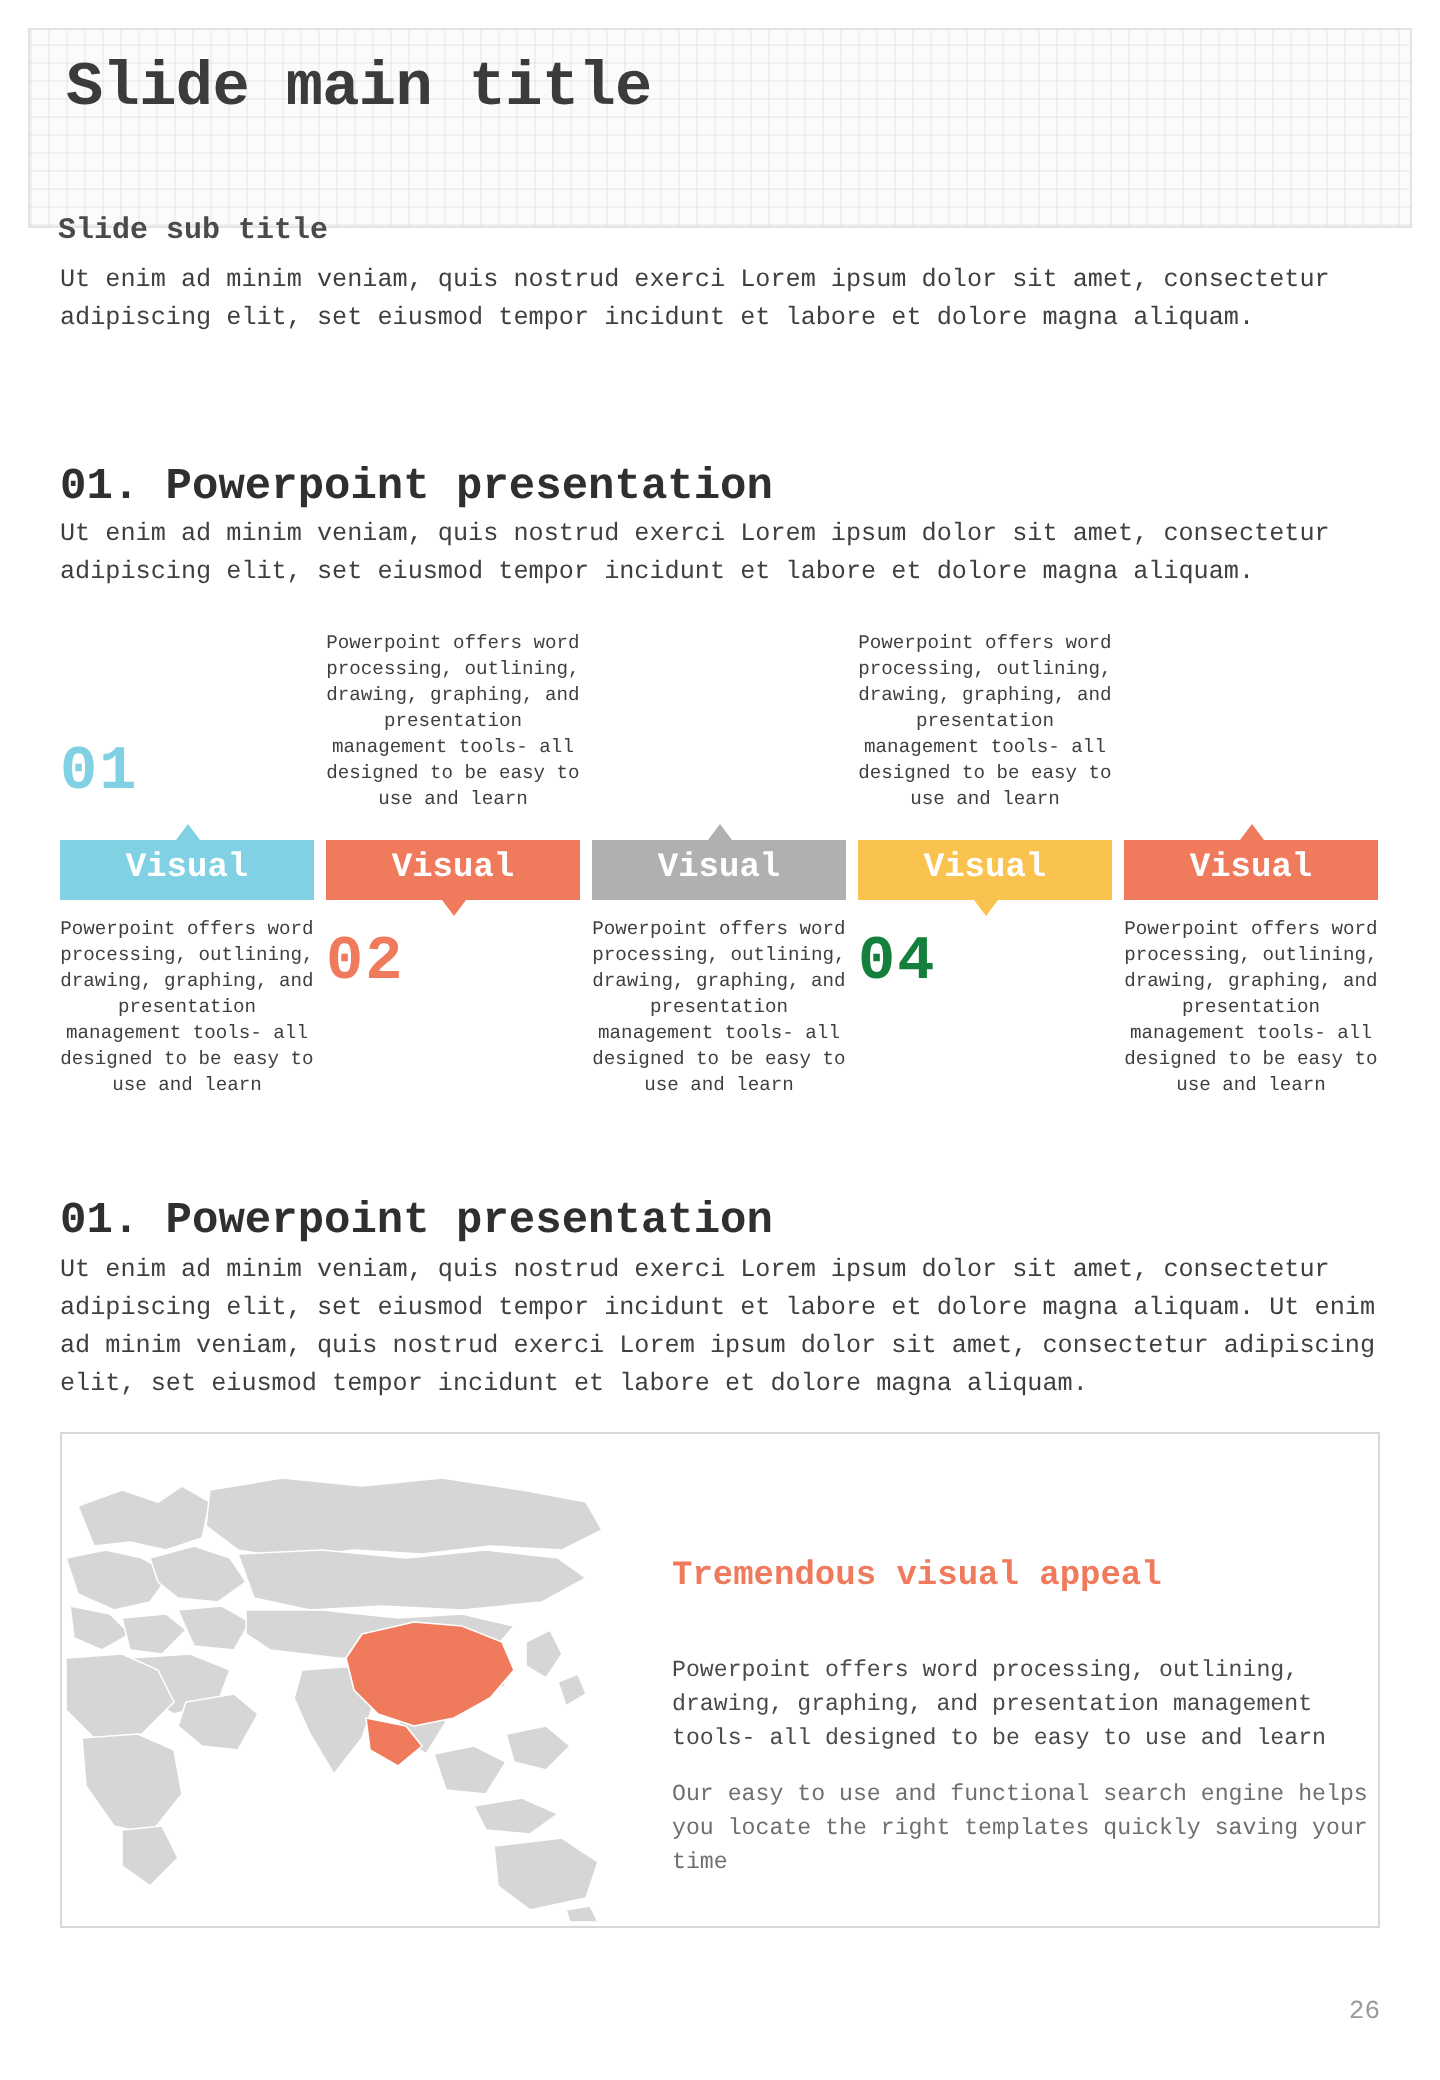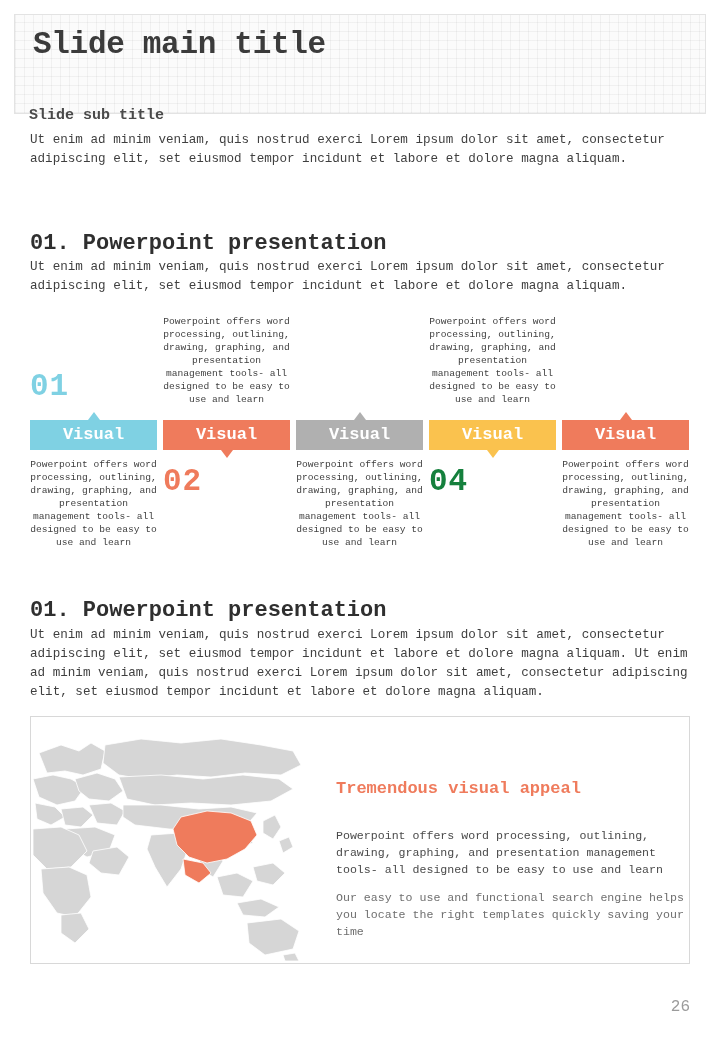--- a/index.html
+++ b/index.html
@@ -205,21 +205,21 @@
     width: 348px;
     font-size: 11.6px;
     line-height: 17px;
     color: #6f6f6f;
   }
 
   .page-number {
     position: absolute;
     right: 30px;
     top: 998px;
-    font-size: 16px;
+    font-size: 13px;
     color: #9b9b9b;
   }
 </style>
 </head>
 <body>
 
 <div class="page">
 
   <div class="header">
     <div class="header-title">Slide main title</div>

